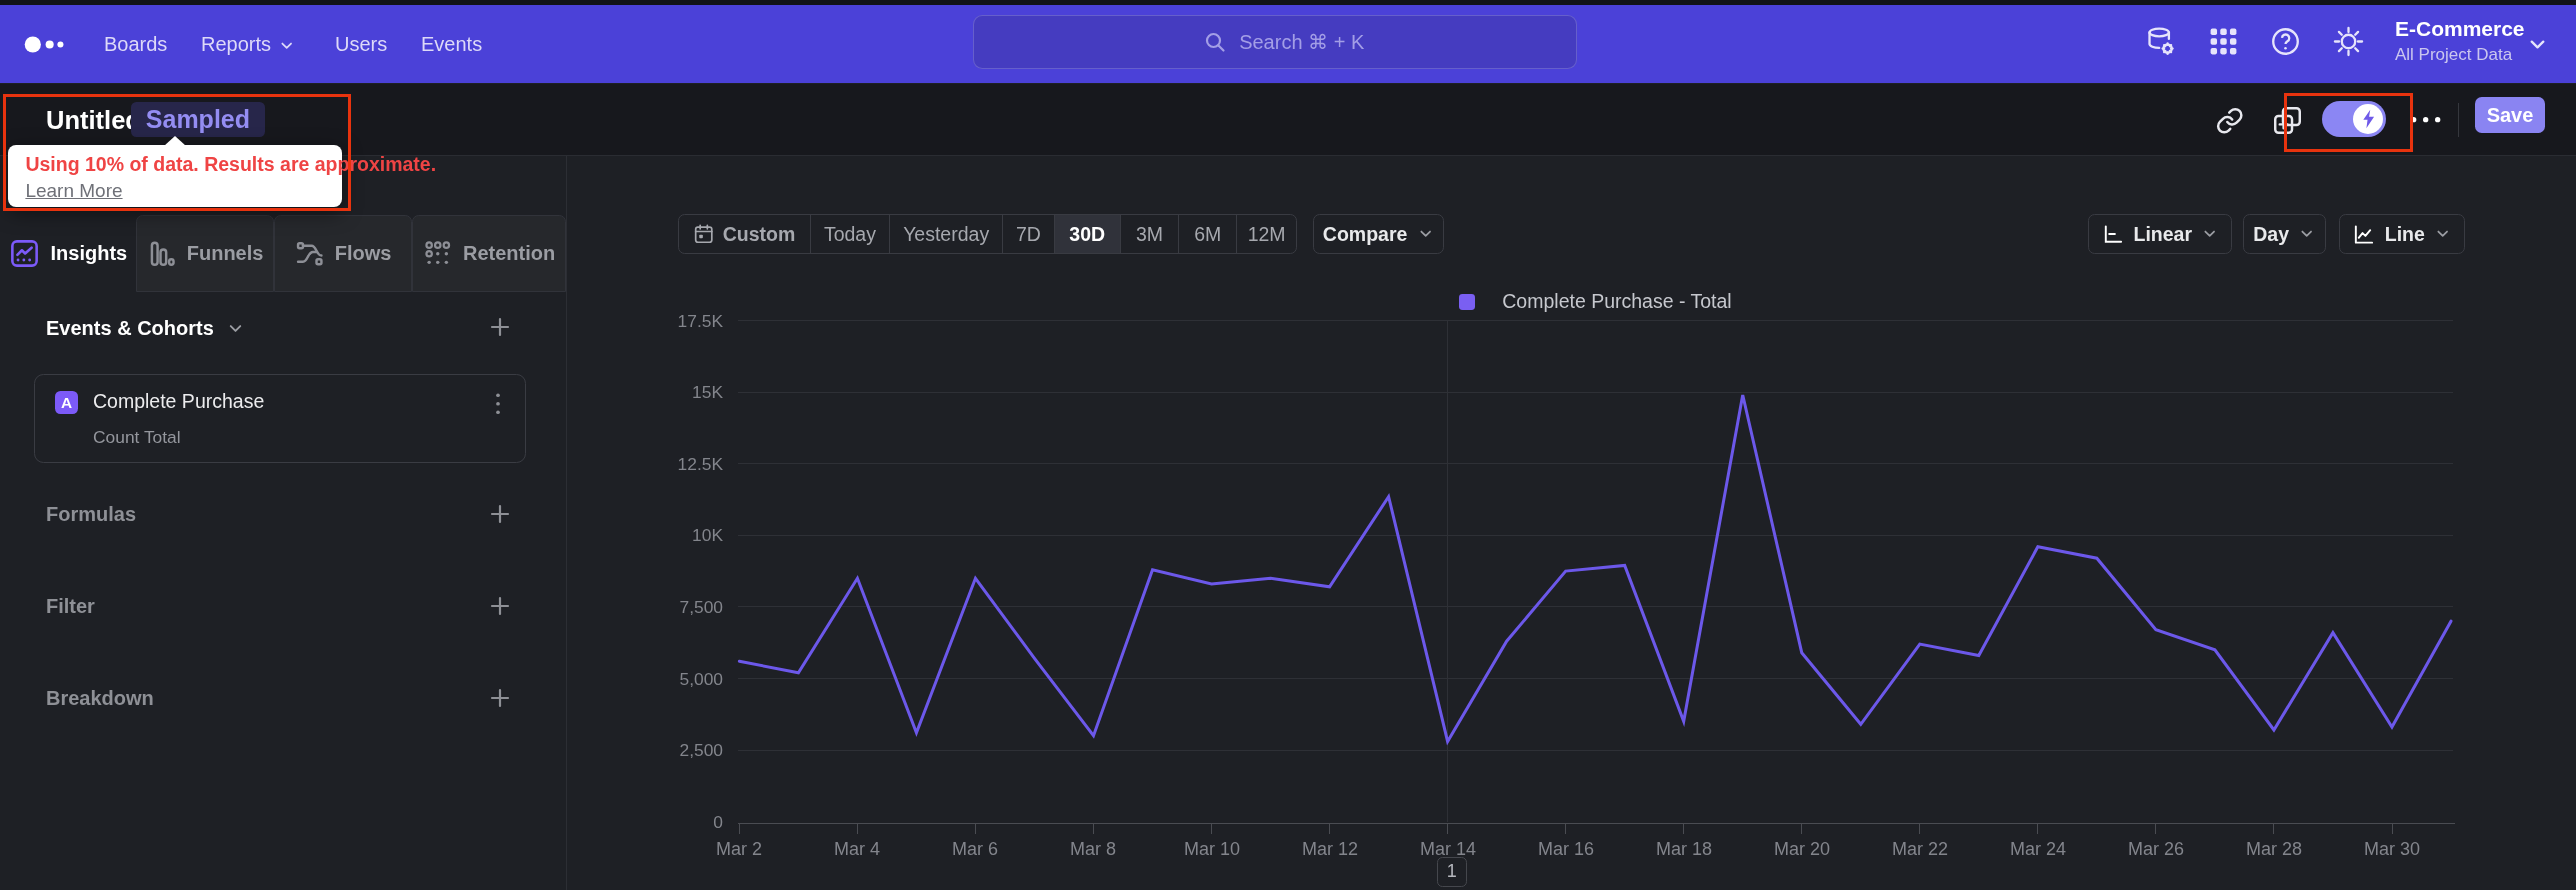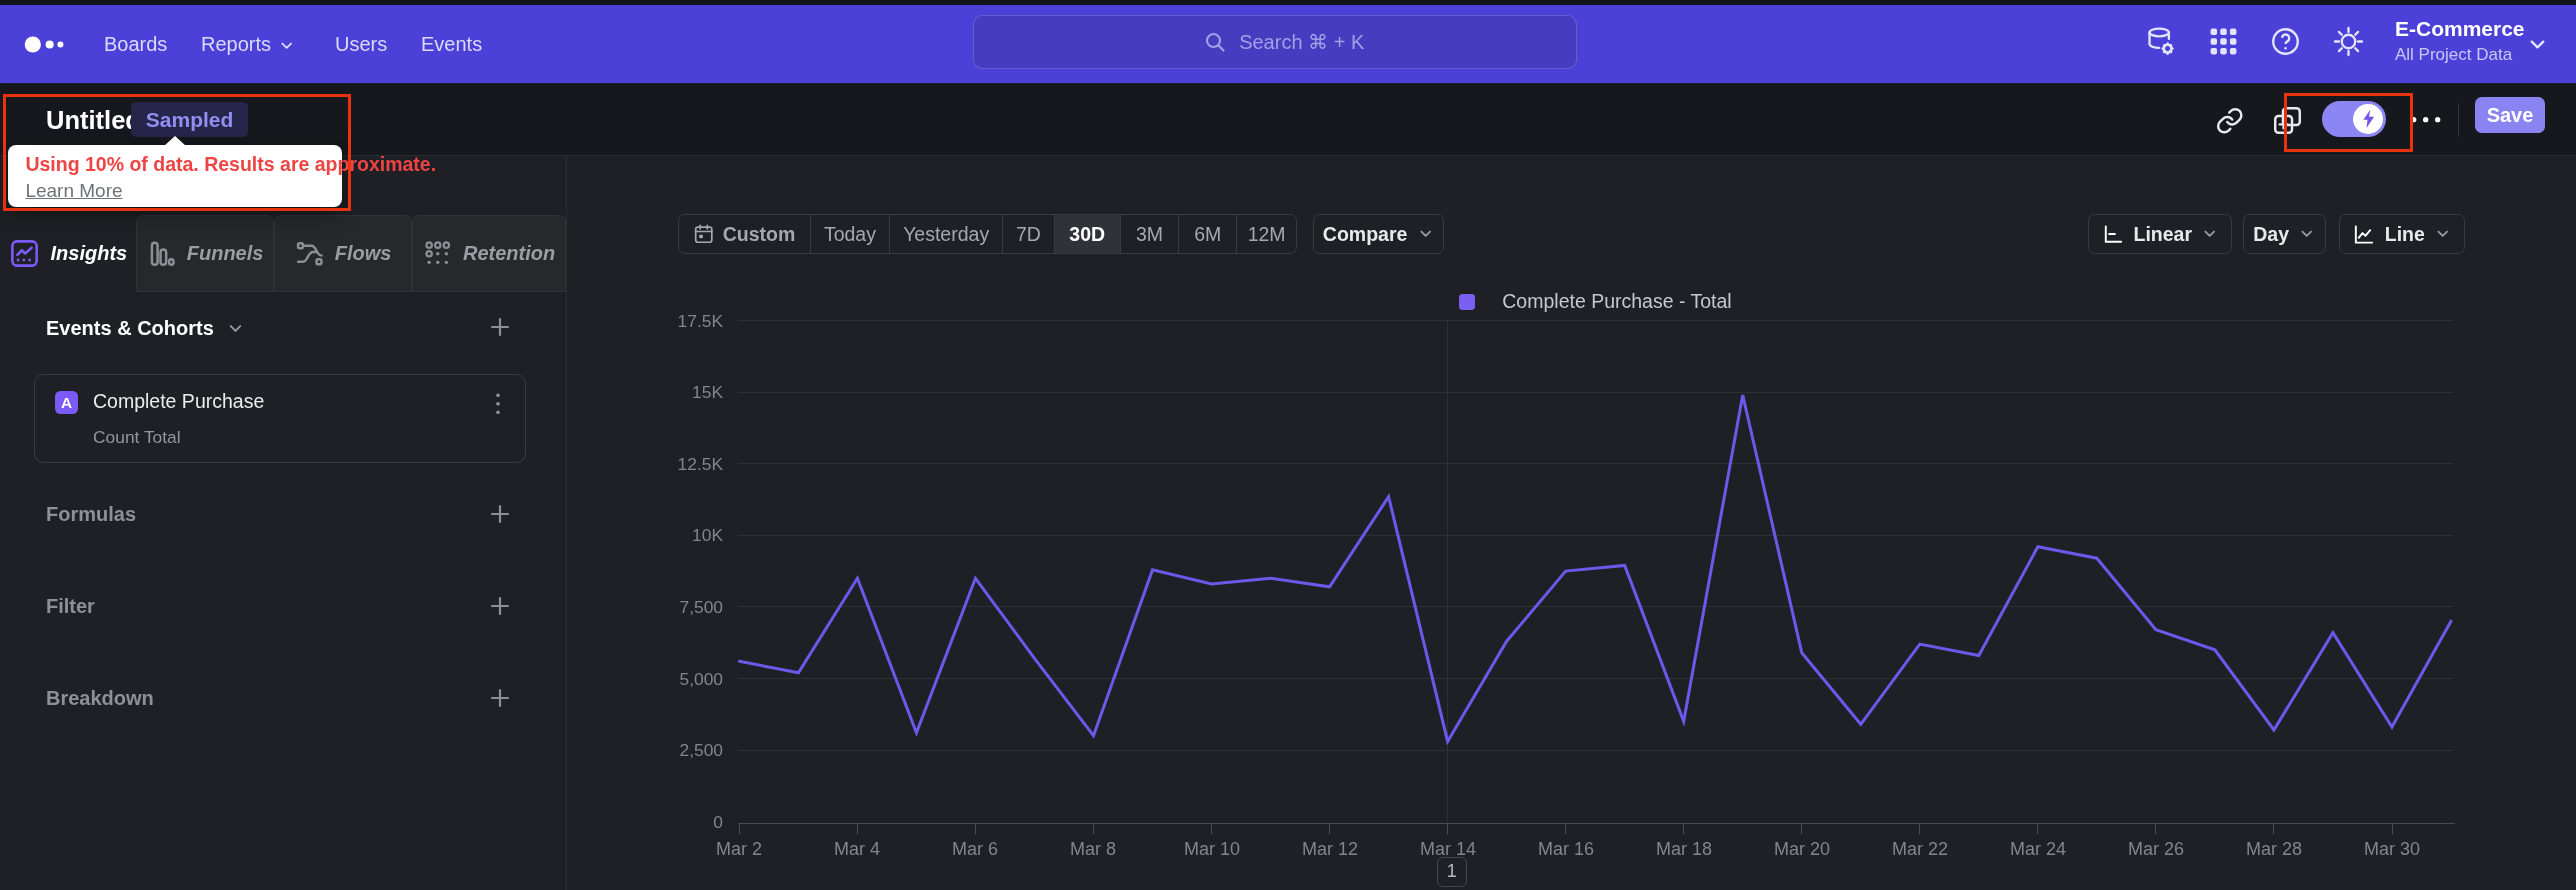--- a/index.html
+++ b/index.html
@@ -15,21 +15,21 @@
           border-radius:9.4px;display:flex;align-items:center;box-sizing:border-box;padding-left:17.4px;justify-content:center;}
   #search .ph{font-size:20px;color:#a39ee6;margin-left:12px;}
   .nav-ic{top:21px;width:31px;height:31px;color:#e6e4fb;}
   #proj-name{left:2395px;top:12px;font-size:21px;font-weight:700;color:#fff;}
   #proj-scope{left:2395px;top:40px;font-size:17px;color:#cac6ef;}
   #proj-chev{left:2526px;top:28px;color:#e6e4fb;}
   
   #bar2{left:0;top:84px;width:2576px;height:72px;background:#17181d;border-bottom:1.3px solid #2a2c32;box-sizing:border-box;}
   #report-title{left:46px;top:0;height:72px;line-height:72px;font-size:25.5px;font-weight:600;color:#fff;}
   #sampled-badge{left:131px;top:18px;height:35px;line-height:35px;padding:0 14.8px;border-radius:5.4px;
-                 background:#27264a;color:var(--badge_text,#948df2);font-size:21px;font-weight:600;cursor:pointer;}
+                 background:#27264a;color:var(--badge_text,#948df2);font-size:25px;font-weight:600;cursor:pointer;}
   #add-desc{left:231px;top:0;height:72px;line-height:72px;font-size:20px;color:#7e8087;cursor:text;}
   .b2-ic{color:#e8e8ee;cursor:pointer;}
   #toggle{left:2322px;top:17px;width:64px;height:36px;border-radius:18px;background:#8b86f3;cursor:pointer;}
   #toggle .knob{position:absolute;right:2.7px;top:2.7px;width:30px;height:30px;border-radius:50%;background:#fff;
                 display:flex;align-items:center;justify-content:center;}
   #ellipsis{left:2407px;top:27px;color:#fff;cursor:pointer;}
   #b2-divider{left:2458px;top:19px;width:1.3px;height:34px;background:#35373d;}
   #save-btn{left:2475px;top:13.4px;width:70px;height:36px;border-radius:6.7px;background:var(--save,#8a84f2);
             color:#fff;font-size:20px;font-weight:600;text-align:center;line-height:36px;cursor:pointer;}
   
@@ -40,21 +40,21 @@
   #tooltip{left:8px;top:145px;width:334px;height:62px;background:#fff;border-radius:8px;z-index:30;
            box-shadow:0 5.4px 19px rgba(0,0,0,.5);}
   #tooltip .arrow{position:absolute;left:156px;top:-9.4px;width:0;height:0;
                   border-left:11.4px solid transparent;border-right:11.4px solid transparent;border-bottom:10px solid #fff;}
   #tooltip-line1{position:absolute;left:17.4px;top:8px;font-size:19.5px;font-weight:700;color:#ef4444;white-space:nowrap;}
   #tooltip-link{position:absolute;left:17.4px;top:35px;font-size:19px;color:#6f7178;text-decoration:underline;cursor:pointer;}
   
   #v-divider{left:566px;top:156px;width:1.3px;height:735px;background:#2c2e34;}
   
   .tab{top:215px;height:77px;box-sizing:border-box;display:flex;align-items:center;justify-content:center;gap:10.7px;
-       font-size:20px;font-weight:600;cursor:pointer;font-style:italic;}
+       font-size:20px;font-weight:600;cursor:pointer;}
   .tab.raised{background:#26282c;border:1.3px solid #31333a;border-radius:6.7px 6.7px 0 0;color:#9b9da3;}
   .tab.active{background:#1e2025;color:#fff;}
   .tab svg{flex:0 0 auto;}
   
   .side-head{font-size:20px;font-weight:700;color:#fff;}
   .side-section{font-size:20px;font-weight:700;color:#8e9096;}
   .plus-btn{width:24px;height:24px;color:#8e9096;cursor:pointer;}
   #event-card{left:34px;top:374px;width:492px;height:89px;border:1.3px solid #3a3c43;border-radius:9.4px;box-sizing:border-box;cursor:pointer;}
   #event-badge{position:absolute;left:20px;top:16px;width:23px;height:23px;border-radius:5.4px;background:#7c5af8;
                color:#fff;font-size:15.4px;font-weight:700;text-align:center;line-height:23px;}

